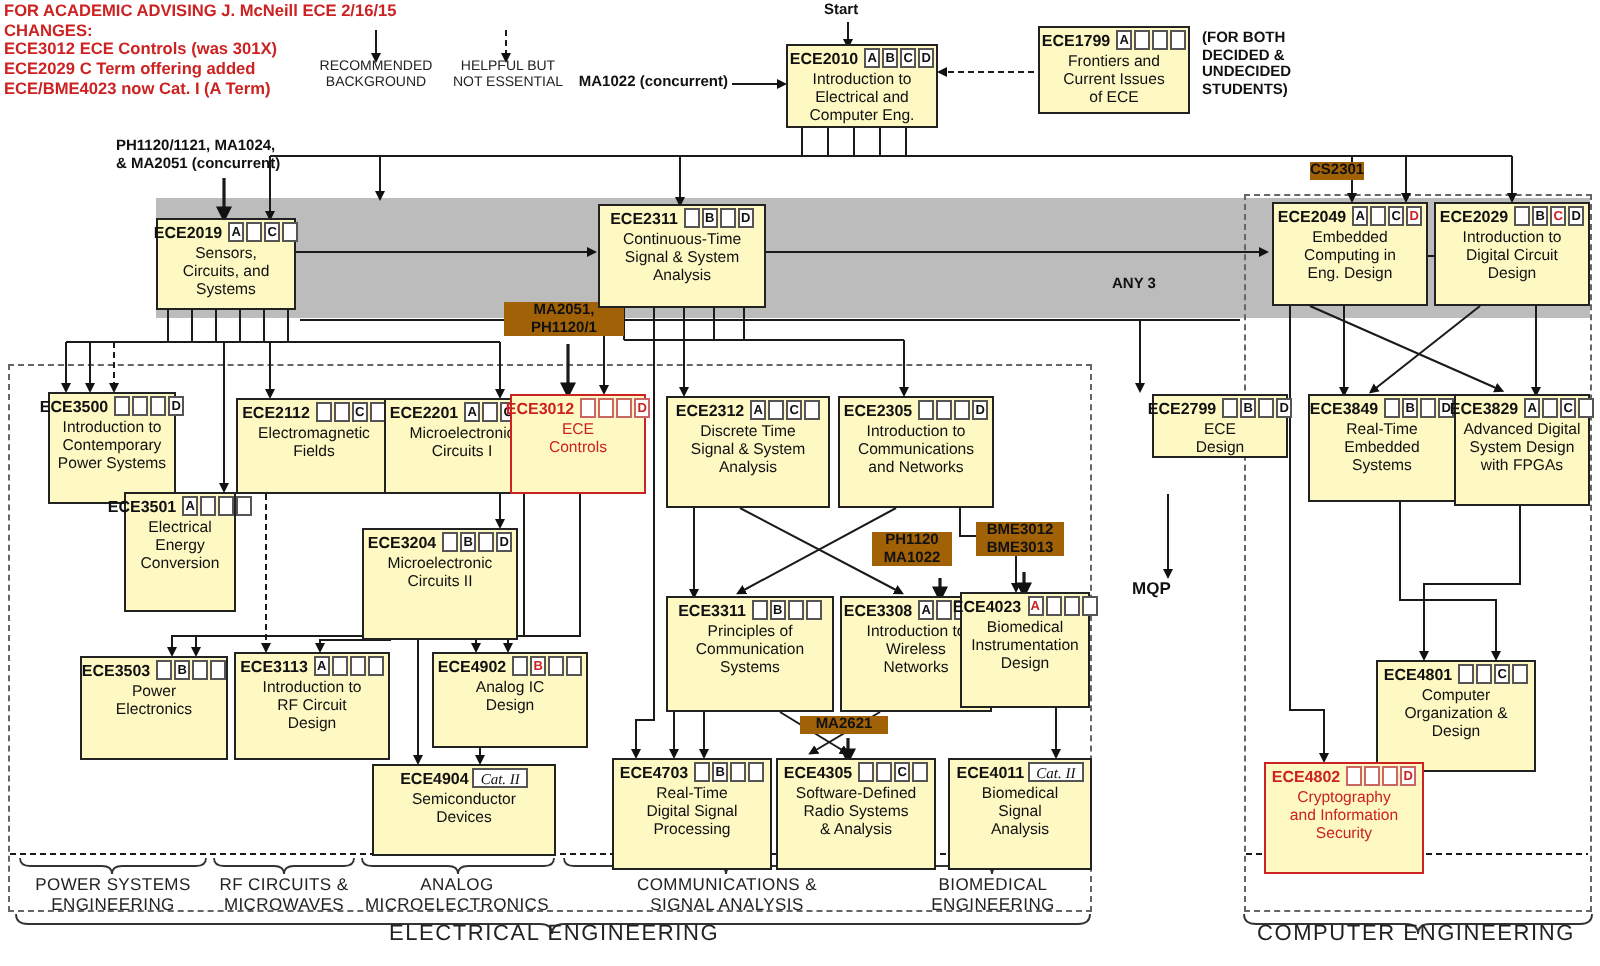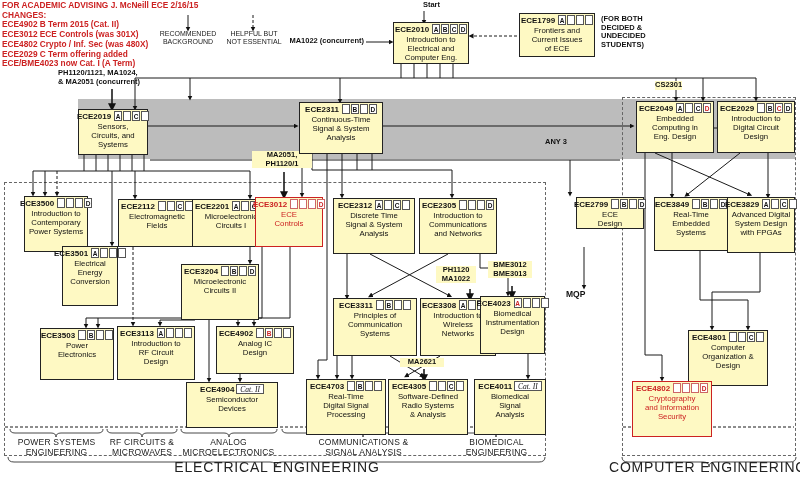--- a/index.html
+++ b/index.html
@@ -15,26 +15,26 @@
   .red .code{color:#cc2222}
   .terms{display:inline-flex}
   .tc{display:inline-block;width:8px;height:10px;border:0.8px solid #555;background:#fff;
       font-weight:bold;font-size:6.5px;line-height:10px;text-align:center;margin-left:1px;box-sizing:border-box}
   .tc.rd{color:#cc2222}
   .red .tc{border-color:#c66}
   .cat{display:inline-block;border:0.8px solid #555;background:#fff;font-style:italic;
        font-family:"Liberation Serif",serif;font-size:7.5px;line-height:10px;padding:0 3px;height:10px;box-sizing:border-box}
   .ctitle{font-size:7.8px;line-height:9px;white-space:pre-line;margin-top:1px}
   .lbl{position:absolute;font-weight:bold;font-size:7.5px;line-height:8.5px;white-space:pre-line}
-  .lbl.bg{background:#fef9c3}
+  .lbl.bg{background:#a16207}
   .hdr{position:absolute;left:2px;top:1px;color:#cc2222;font-weight:bold;font-size:8.3px;line-height:9.7px;white-space:nowrap}
   .legend{position:absolute;font-size:7px;line-height:8px;text-align:center;white-space:pre-line;color:#222}
   .grp{position:absolute;font-size:8.5px;line-height:9.5px;text-align:center;white-space:pre-line;
        letter-spacing:.2px;color:#222}
-  .grp.big{font-size:14px;letter-spacing:.8px}
+  .grp.big{font-size:11px;letter-spacing:.8px}
   .mqp{position:absolute;font-weight:bold;font-size:8.5px}
 </style>
 </head>
 <body>
 
 <div class="band" style="left:78px;top:99px;width:717px;height:60px"></div>
 
 <div class="region" style="left:4px;top:182px;width:540px;height:272px"></div>
 <div class="region" style="left:622px;top:97px;width:172px;height:357px"></div>
 
@@ -124,44 +124,42 @@
     <path d="M282,429q0,4 5,4H358q5,0 5,4q0,-4 5,-4H440q5,0 5,-4"></path>
     <path d="M452,429q0,4 5,4H491q5,0 5,4q0,-4 5,-4H535q5,0 5,-4"></path>
     <path d="M8,457q0,5 6,5H270q6,0 6,5q0,-5 6,-5H539q6,0 6,-5"></path>
     <path d="M622,457q0,5 6,5H703q6,0 6,5q0,-5 6,-5H790q6,0 6,-5"></path>
   </g>
 </svg>
 
 <div class="hdr">
   <div>FOR ACADEMIC ADVISING   J. McNeill   ECE   2/16/15</div>
   <div>CHANGES:</div>
-  <div>ECE4902 B Term 2015 (Cat. II)</div>
   <div>ECE3012 ECE Controls (was 301X)</div>
-  <div>ECE4802 Crypto / Inf. Sec (was 480X)</div>
   <div>ECE2029 C Term offering added</div>
   <div>ECE/BME4023 now Cat. I (A Term)</div>
 </div>
 
 <div class="legend" style="left:158px;top:30px;width:60px">RECOMMENDED
 BACKGROUND</div>
 <div class="legend" style="left:222px;top:30px;width:64px">HELPFUL BUT
 NOT ESSENTIAL</div>
 
-<div class="lbl" style="left:412px;top:1px;width:28px;text-align:right">Start</div>
+<div class="lbl" style="left:412px;top:1px;width:28px;text-align:left">Start</div>
 <div class="lbl" style="left:284px;top:37px;width:80px;text-align:right">MA1022 (concurrent)</div>
 <div class="lbl" style="left:601px;top:15px">(FOR BOTH
 DECIDED &amp;
 UNDECIDED
 STUDENTS)</div>
 <div class="lbl" style="left:58px;top:69px">PH1120/1121, MA1024,
 &amp; MA2051 (concurrent)</div>
 <div class="lbl bg" style="left:252px;top:151px;width:60px;text-align:center">MA2051,
 PH1120/1</div>
 <div class="lbl bg" style="left:655px;top:81px">CS2301</div>
-<div class="lbl" style="left:536px;top:138px;width:40px;text-align:center">ANY 3</div>
+<div class="lbl" style="left:556px;top:138px;width:40px;">ANY 3</div>
 <div class="lbl bg" style="left:436px;top:266px;width:40px;text-align:center">PH1120
 MA1022</div>
 <div class="lbl bg" style="left:488px;top:261px;width:44px;text-align:center">BME3012
 BME3013</div>
 <div class="lbl bg" style="left:400px;top:358px;width:44px;text-align:center">MA2621</div>
 <div class="mqp" style="left:566px;top:289px">MQP</div>
 
 <div class="course" style="left:393px;top:22px;width:76px;height:42px">
     <div class="chead">
       <span class="code">ECE2010</span>

